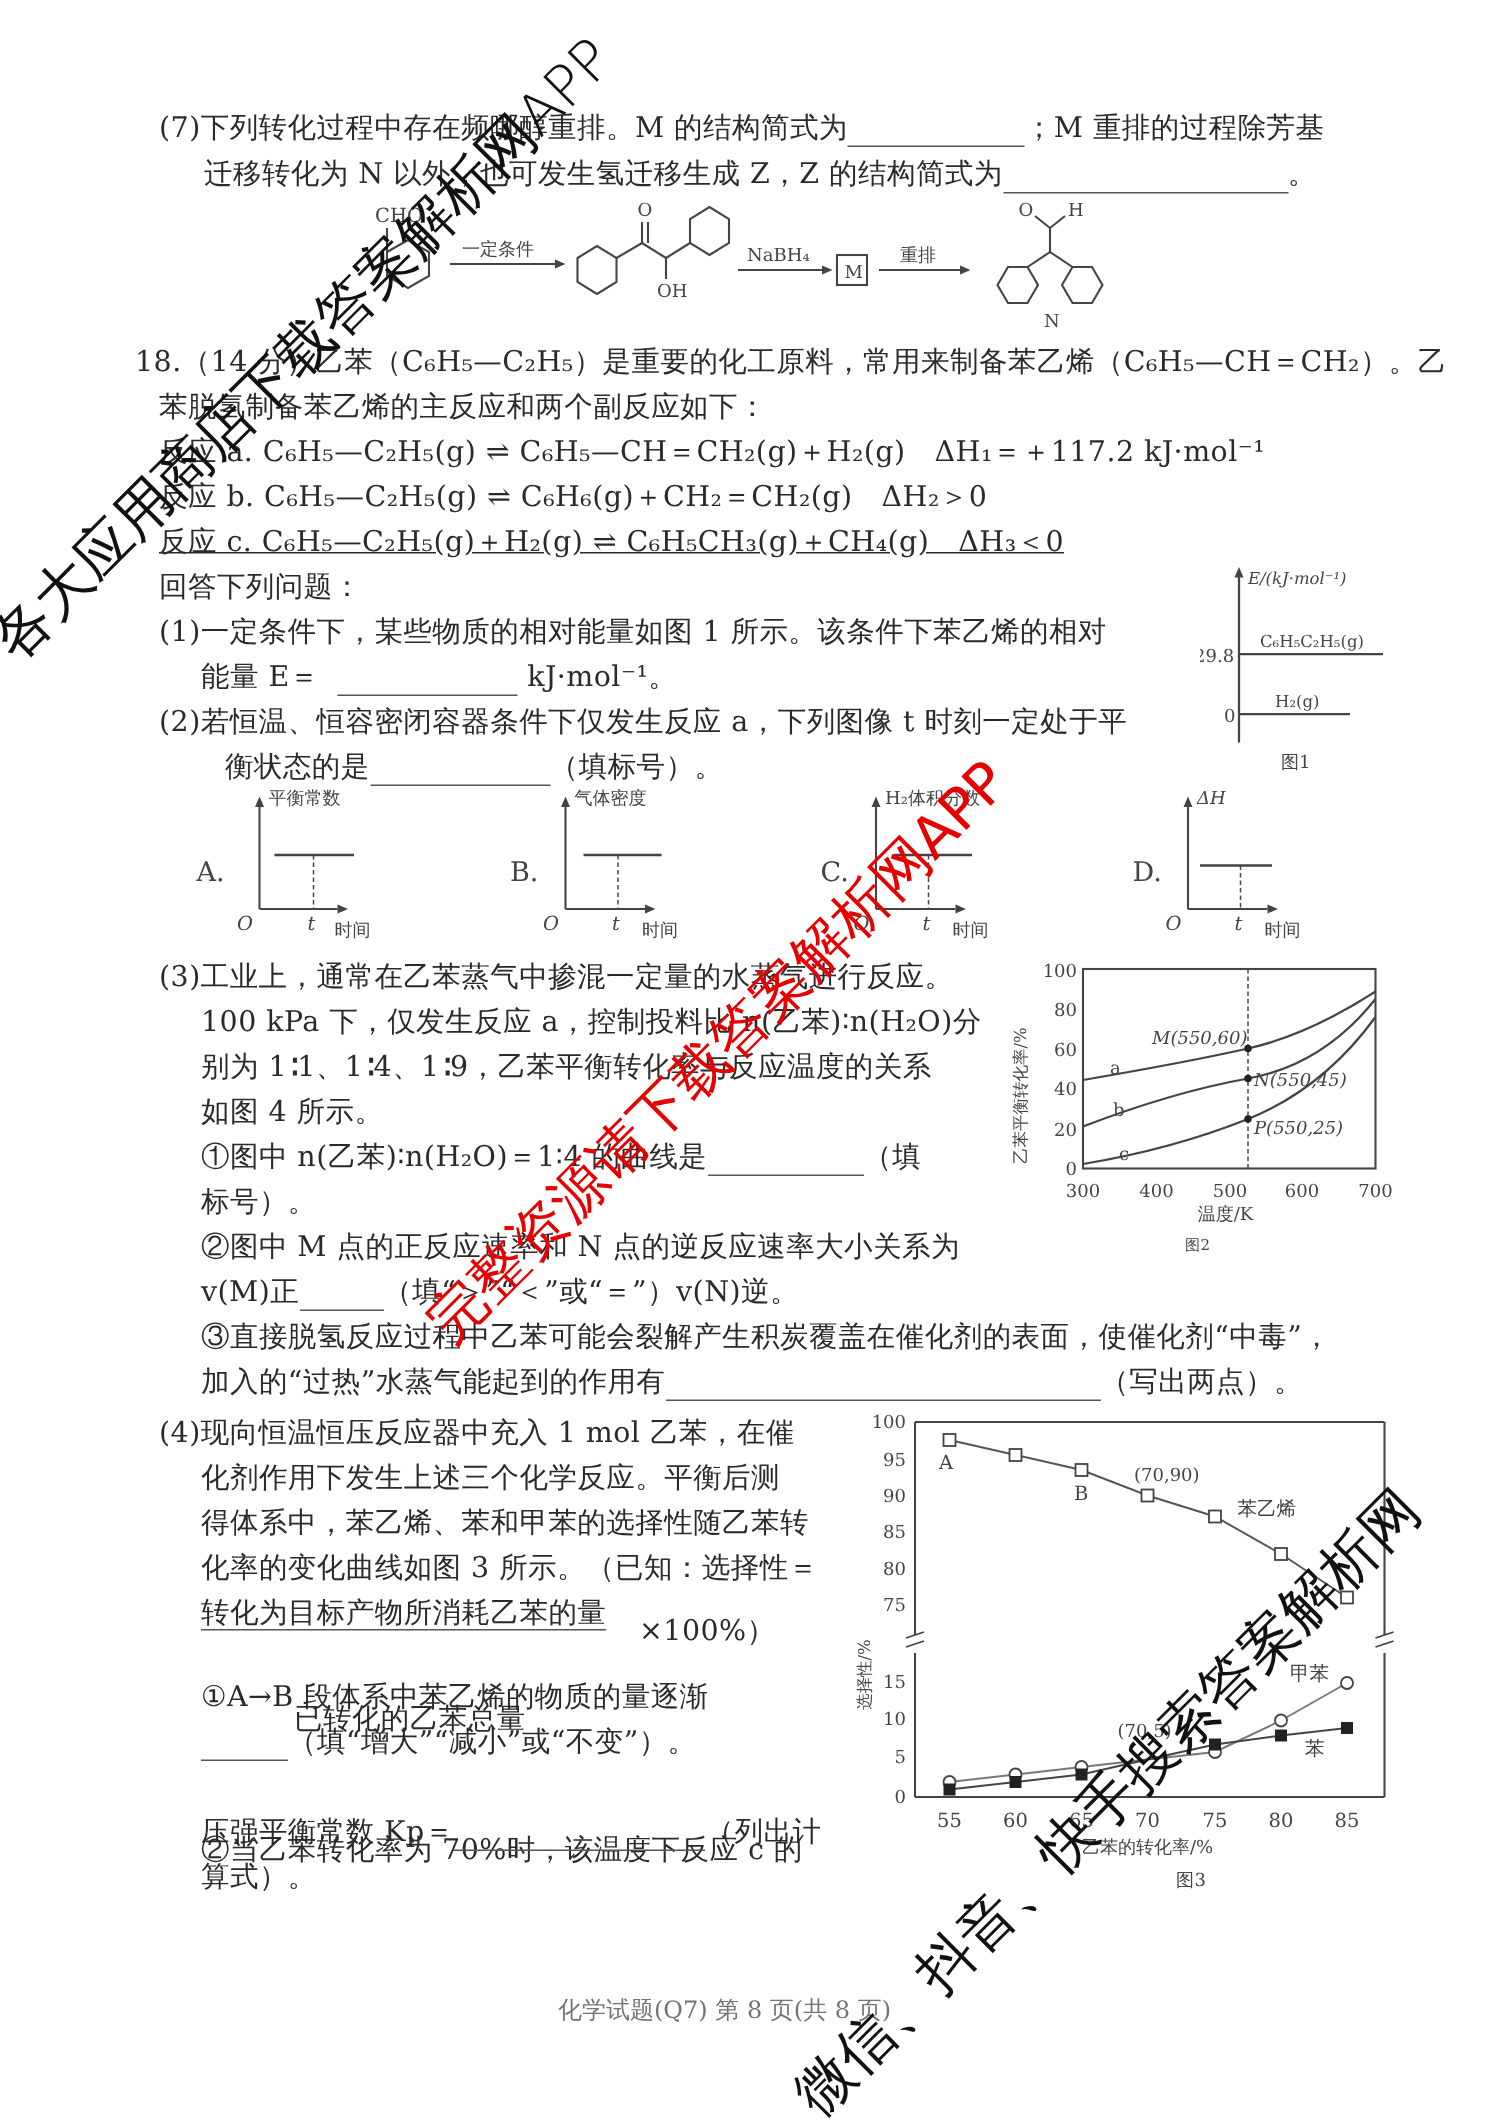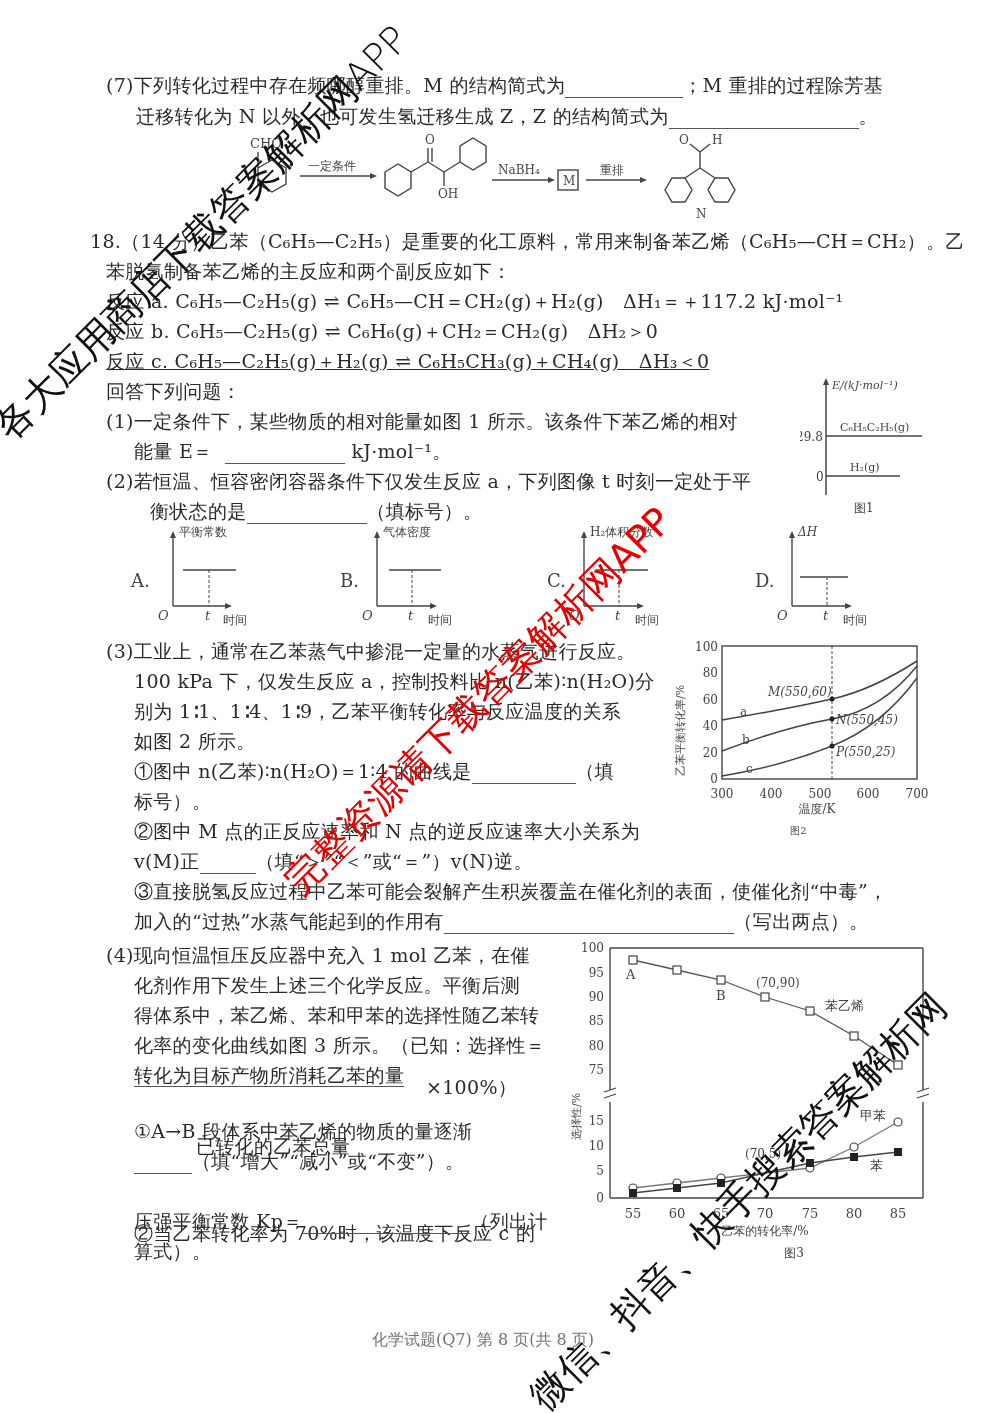--- a/index.html
+++ b/index.html
@@ -149,21 +149,21 @@
     <text x="43" y="12" font-size="12" fill="#444" font-style="italic">ΔH</text>
     <text x="22" y="96" font-size="13" fill="#444" font-style="italic">O</text>
     <text x="68" y="96" font-size="13" fill="#444" font-style="italic">t</text>
     <text x="88" y="100" font-size="12" fill="#444">时间</text>
   </g>
 </svg>
 
 <div class="t" style="left:106px;top:638px;">(3)工业上，通常在乙苯蒸气中掺混一定量的水蒸气进行反应。</div>
 <div class="t" style="left:134px;top:668px;">100 kPa 下，仅发生反应 a，控制投料比 n(乙苯)∶n(H₂O)分</div>
 <div class="t" style="left:134px;top:698px;">别为 1∶1、1∶4、1∶9，乙苯平衡转化率与反应温度的关系</div>
-<div class="t" style="left:134px;top:728px;">如图 2 所示。</div>
+<div class="t" style="left:134px;top:728px;">如图 4 所示。</div>
 <div class="t" style="left:134px;top:758px;">
   <span>①图中 n(乙苯)∶n(H₂O)＝1∶4 的曲线是</span><span class="blank" style="width:104px"></span><span>（填</span>
 </div>
 <div class="t" style="left:134px;top:788px;">标号）。</div>
 <div class="t" style="left:134px;top:818px;">②图中 M 点的正反应速率和 N 点的逆反应速率大小关系为</div>
 <div class="t" style="left:134px;top:848px;text-align:right;">
   <span>v(M)正</span><span class="blank" style="width:56px"></span><span>（填“＞”“＜”或“＝”）v(N)逆。</span>
 </div>
 <div class="t" style="left:134px;top:878px;">③直接脱氢反应过程中乙苯可能会裂解产生积炭覆盖在催化剂的表面，使催化剂“中毒”，</div>
 <div class="t" style="left:134px;top:908px;">

